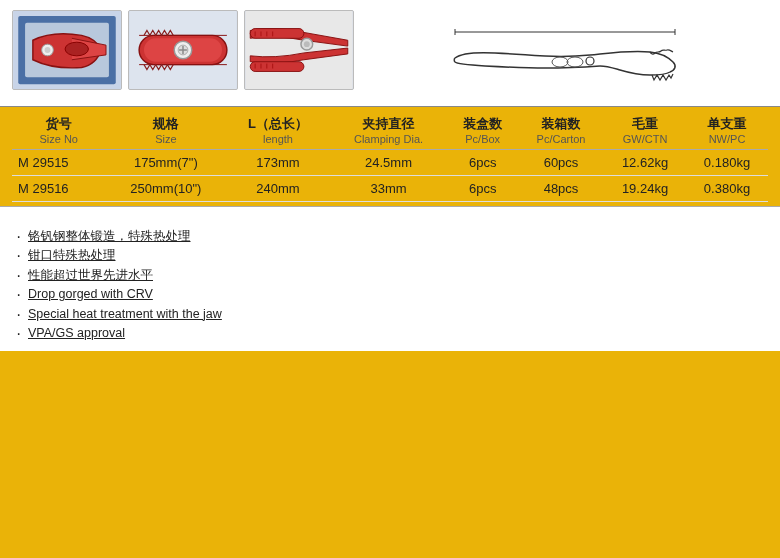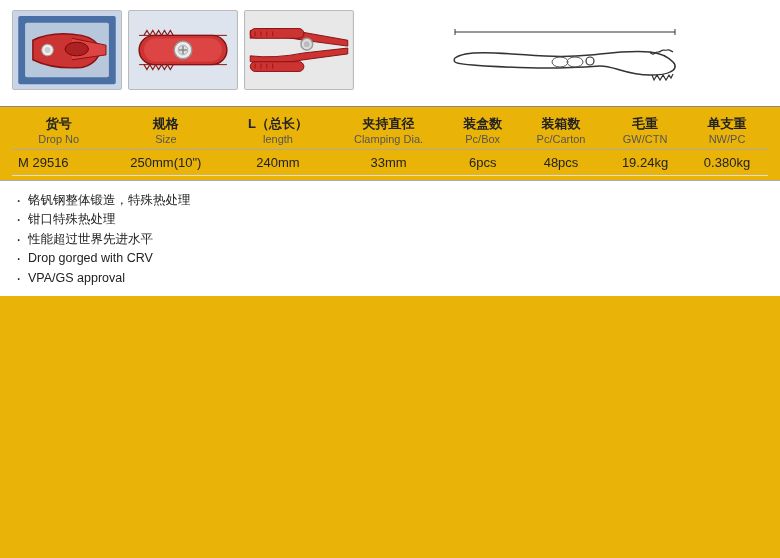--- a/index.html
+++ b/index.html
@@ -120,24 +120,25 @@
       color: #222;
     }
 
     .data-row td:first-child {
       text-align: left;
       padding-left: 6px;
     }
 
     
     .features-section {
-      padding: 10px 16px 8px 16px;
+      padding: 20px 16px 8px 16px;
       background: #fff;
       border-top: 1.5px solid #aaa;
       margin-top: 4px;
+      text-decoration: underline;
     }
 
     .features-list {
       list-style: none;
       padding: 0;
       margin: 0;
     }
 
     .features-list li {
       font-size: 12.5px;
@@ -258,21 +259,21 @@
       </svg>
     </div>
   </div>
 
   <div class="table-section">
     <table>
       <thead>
         <tr class="table-header-row">
           <th>
             <span class="th-cn">货号</span>
-            <span class="th-en">Drop No</span>
+            <span class="th-en">Size No</span>
           </th>
           <th>
             <span class="th-cn">规格</span>
             <span class="th-en">Size</span>
           </th>
           <th>
             <span class="th-cn">L（总长）</span>
             <span class="th-en">length</span>
           </th>
           <th>
@@ -291,37 +292,48 @@
             <span class="th-cn">毛重</span>
             <span class="th-en">GW/CTN</span>
           </th>
           <th>
             <span class="th-cn">单支重</span>
             <span class="th-en">NW/PC</span>
           </th>
         </tr>
       </thead>
       <tbody id="table-body">
+      <tr class="data-row">
+            <td>M 29515</td>
+            <td>175mm(7")</td>
+            <td>173mm</td>
+            <td>24.5mm</td>
+            <td>6pcs</td>
+            <td>60pcs</td>
+            <td>12.62kg</td>
+            <td>0.180kg</td>
+          </tr>
           <tr class="data-row">
             <td>M 29516</td>
             <td>250mm(10")</td>
             <td>240mm</td>
             <td>33mm</td>
             <td>6pcs</td>
             <td>48pcs</td>
             <td>19.24kg</td>
             <td>0.380kg</td>
           </tr>
         </tbody>
     </table>
   </div>
 
   <div class="features-section">
     <ul class="features-list" id="features-list">
     <li>铬钒钢整体锻造，特殊热处理</li>
         <li>钳口特殊热处理</li>
         <li>性能超过世界先进水平</li>
         <li>Drop gorged with CRV</li>
+        <li>Special heat treatment with the jaw</li>
         <li>VPA/GS approval</li>
       </ul>
   </div>
 
 </div>
 
 </body></html>

